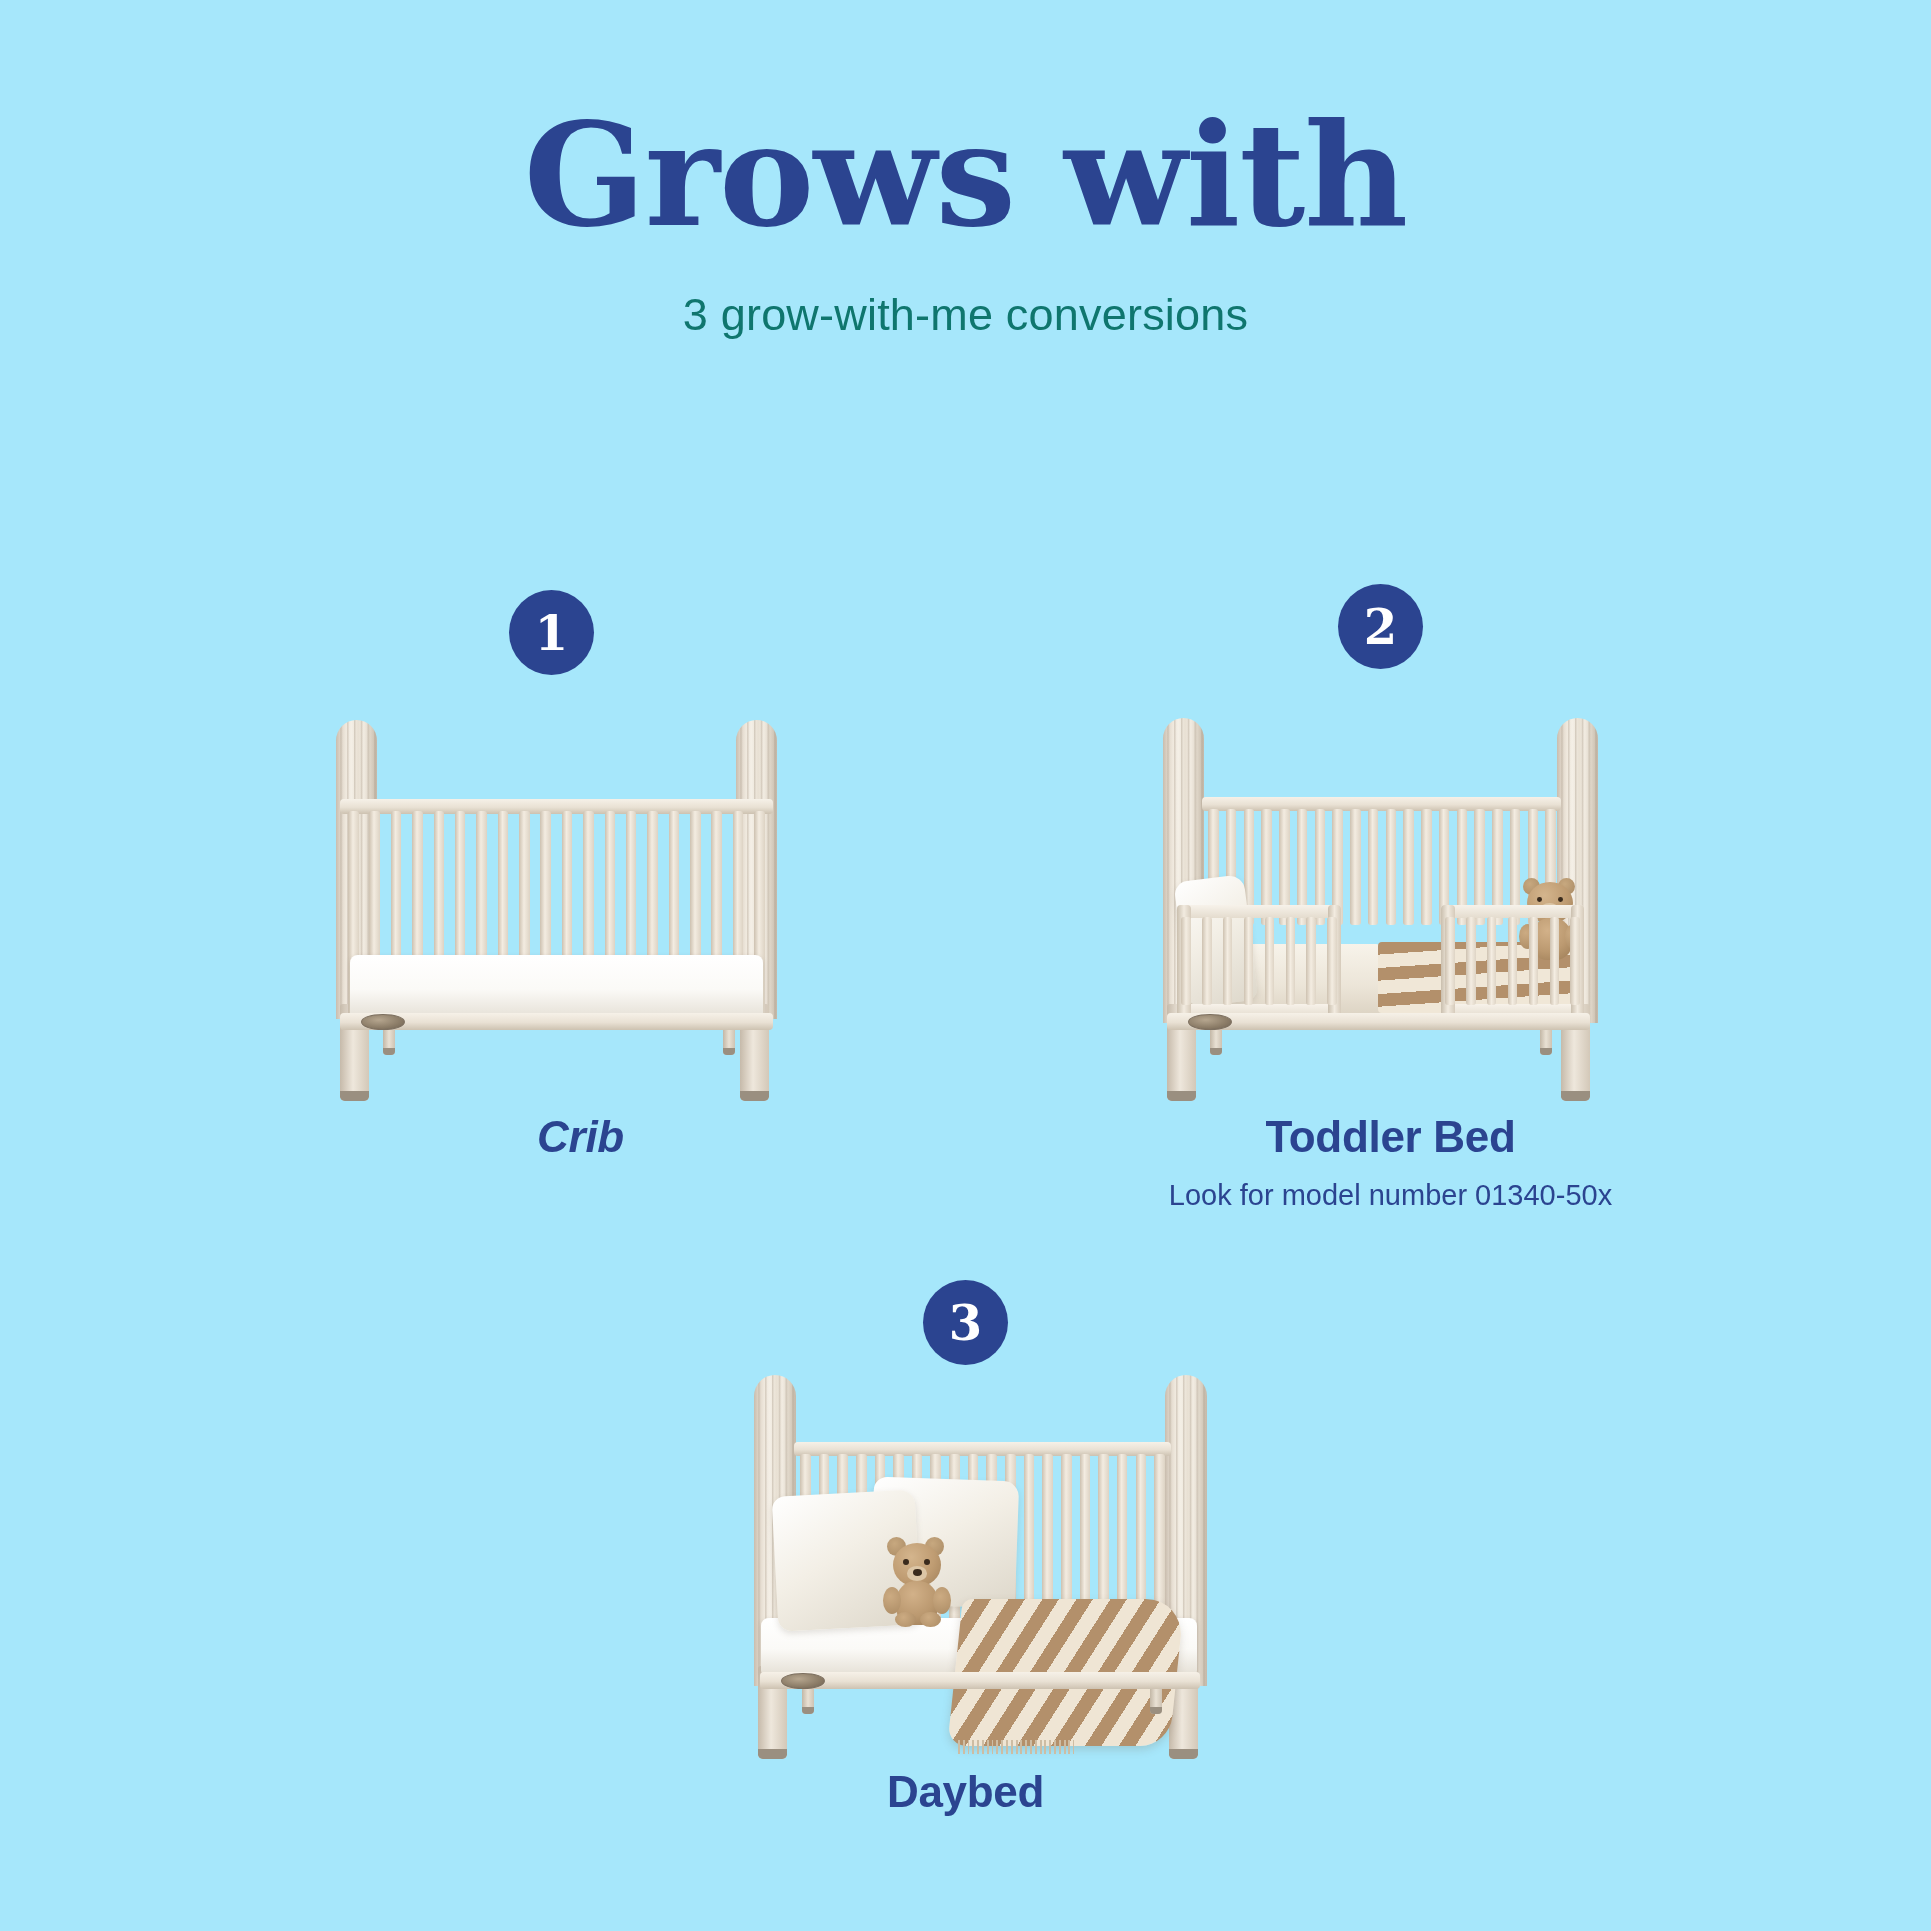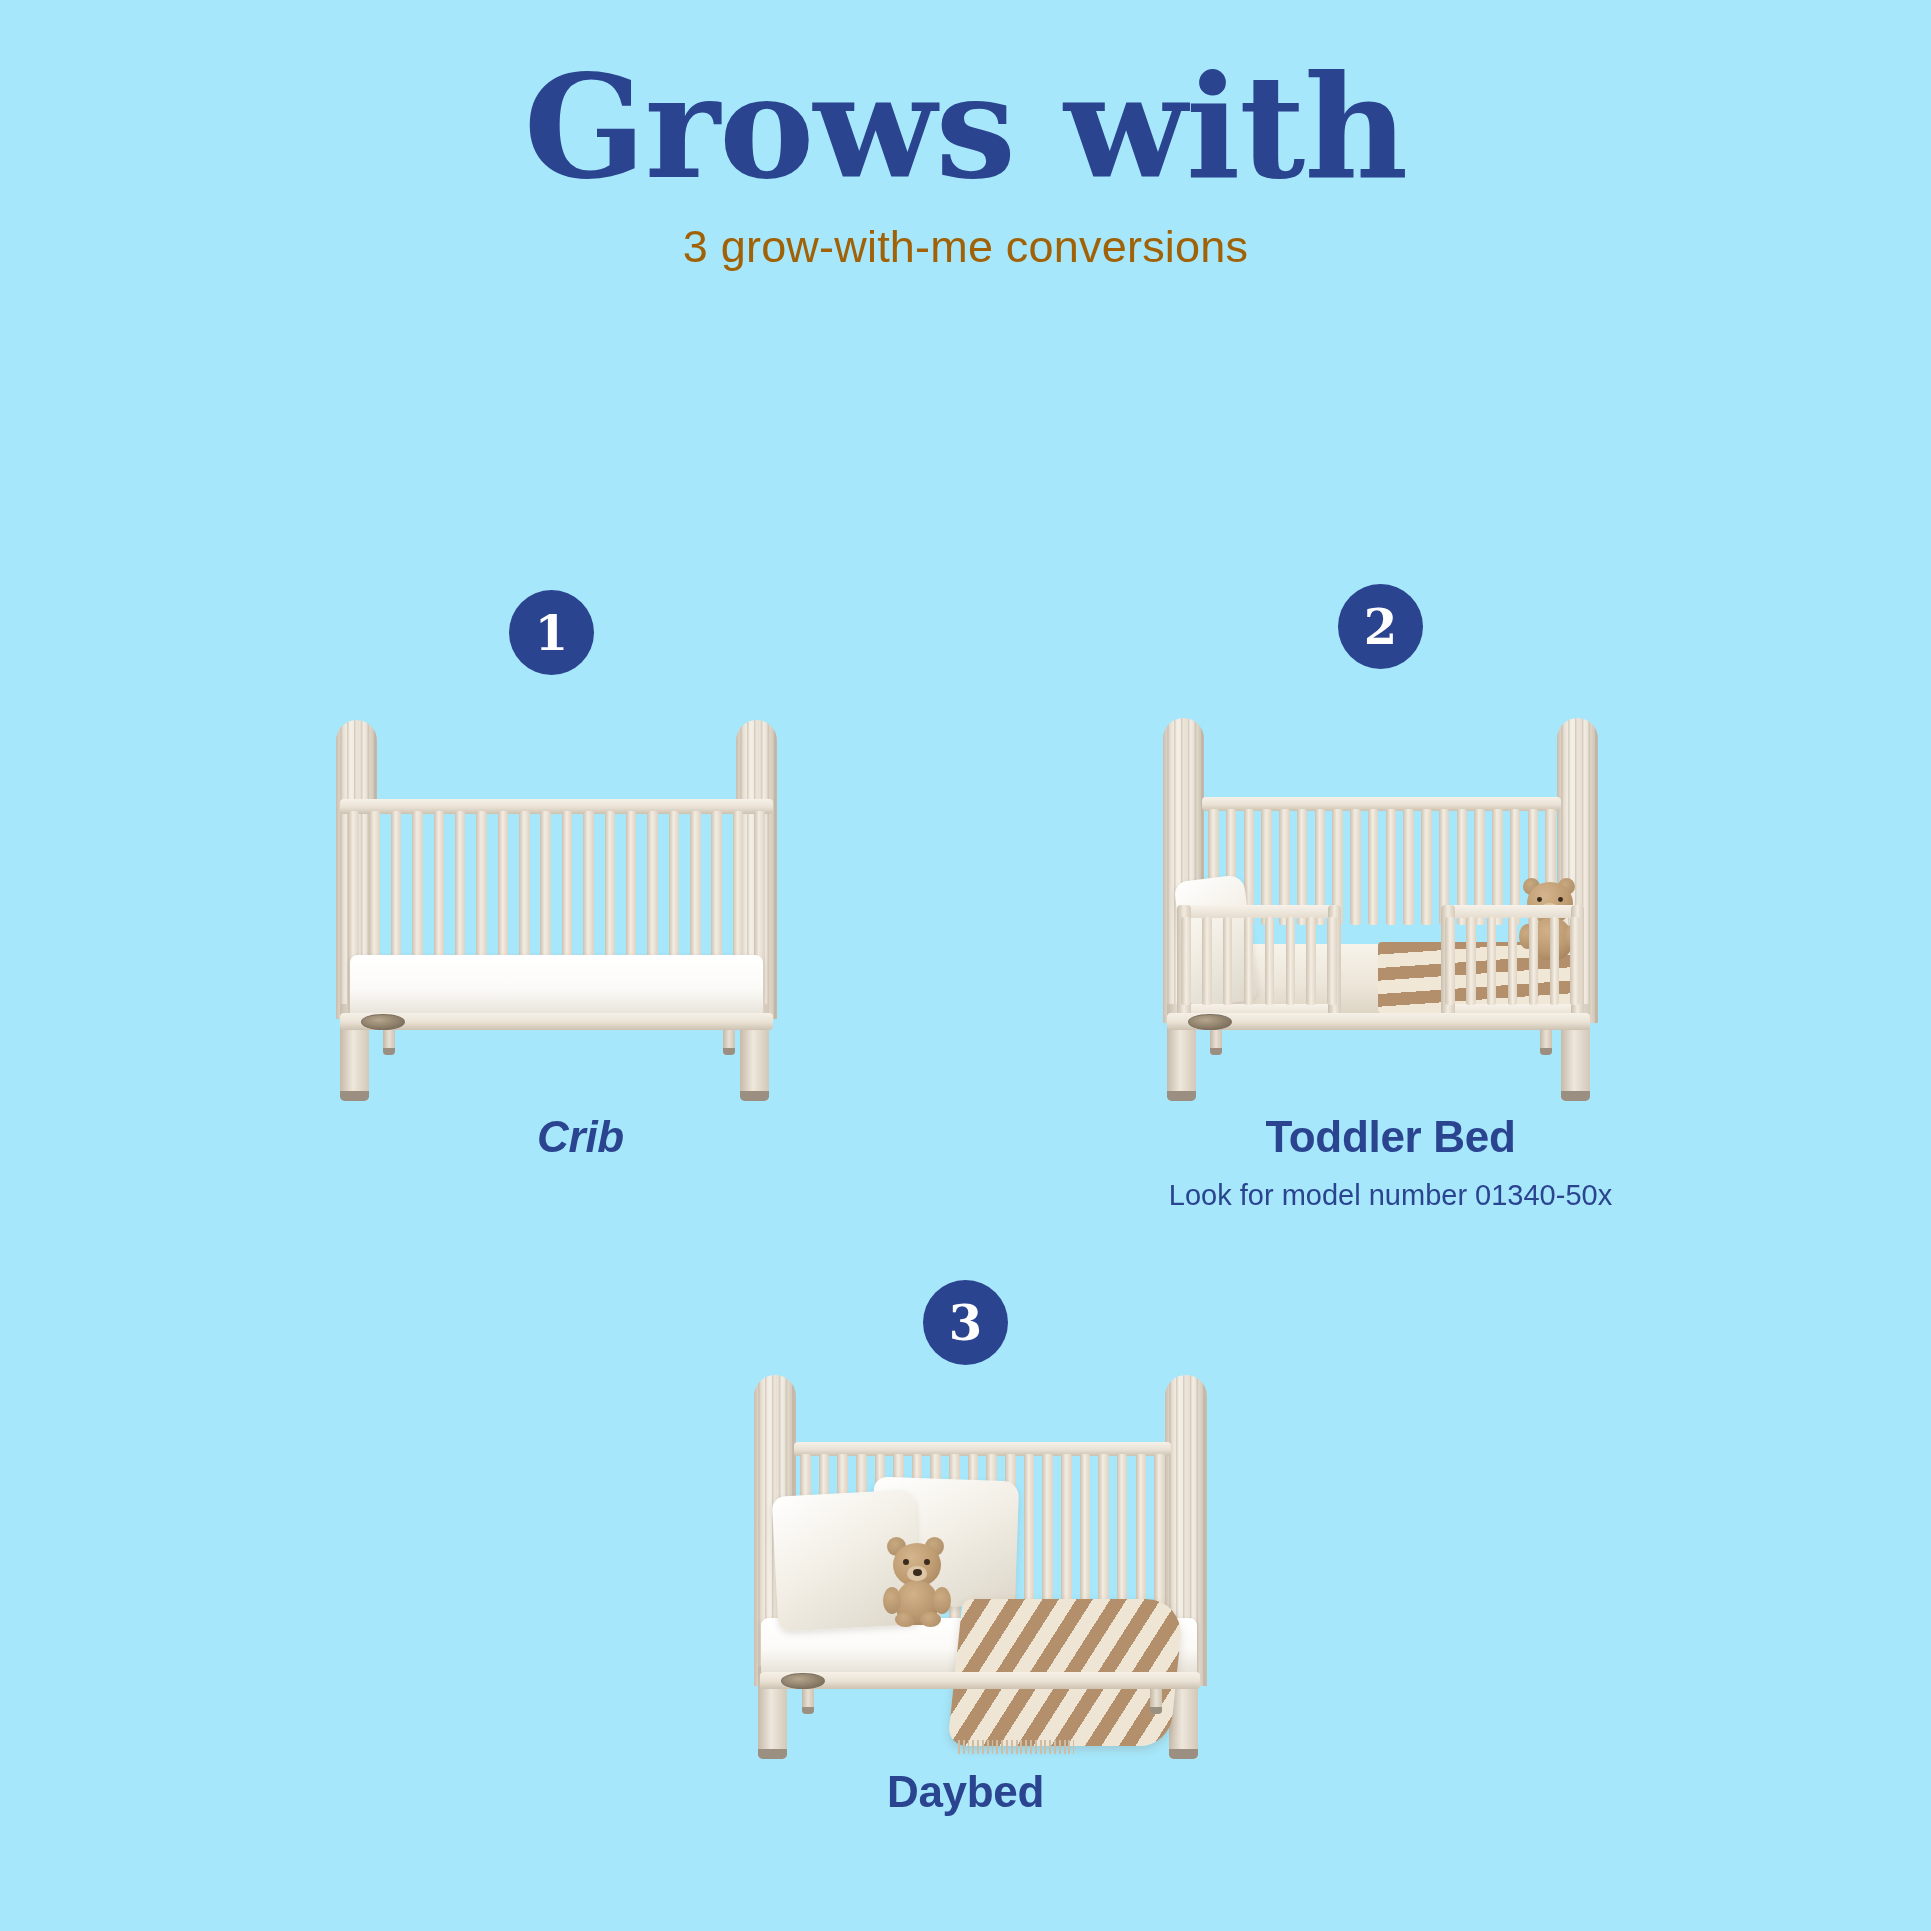--- a/index.html
+++ b/index.html
@@ -15,40 +15,40 @@
     font-family: "Liberation Sans", sans-serif;
     position: relative;
   }
 
   
   .header {
     position: absolute;
     top: 0; left: 0;
     width: 1931px;
     text-align: center;
-    padding-top: 54px;
+    padding-top: 102px;
   }
 
   .headline {
     font-family: "DejaVu Serif", serif;
     font-weight: 700;
     font-size: 143px;
     line-height: 1.03;
     color: #2b4490;
     letter-spacing: -1px;
     max-width: 966px;
     margin: 0 auto;
   }
 
   .subhead {
-    margin-top: 20px;
+    margin-top: 40px;
     font-family: "Liberation Sans", sans-serif;
     font-weight: 400;
     font-size: 45px;
-    color: #a16207;
+    color: #0f766e;
     letter-spacing: 0.2px;
   }
 
   
   .badge {
     position: absolute;
     width: 85px;
     height: 85px;
     border-radius: 50%;
     background: #2b4490;

